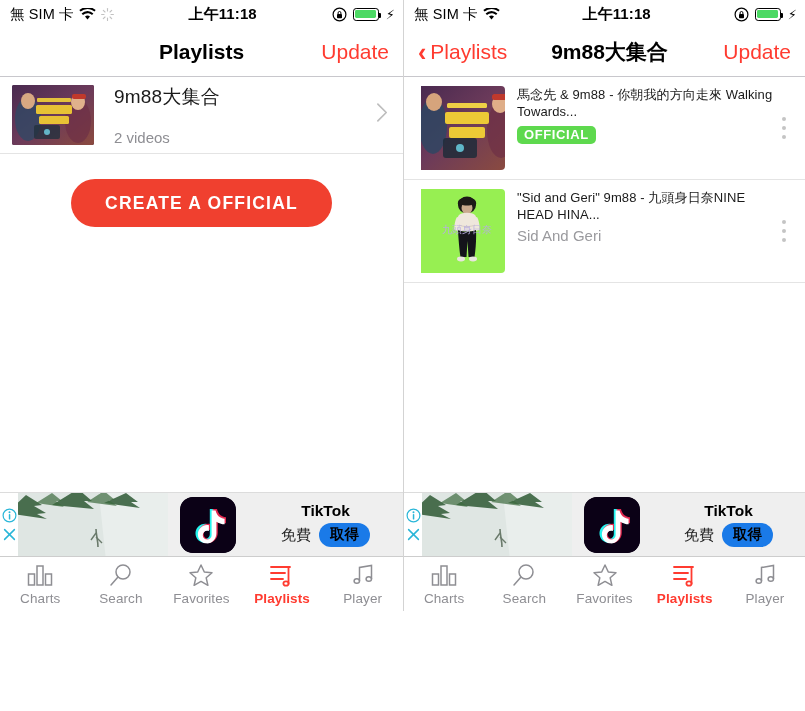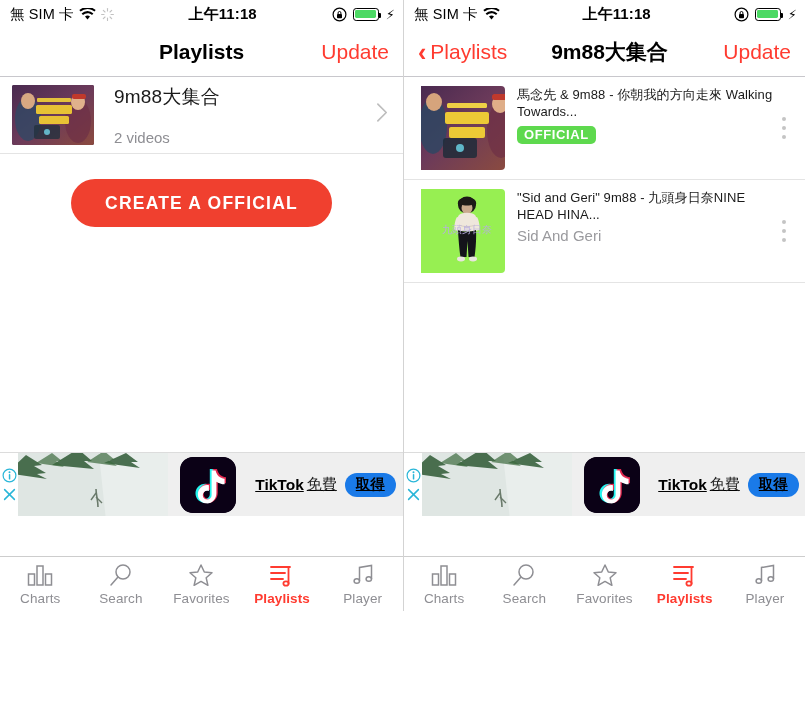--- a/index.html
+++ b/index.html
@@ -143,34 +143,34 @@
     display: flex; flex-direction: column; align-items: center;
     justify-content: center; gap: 4px; color: #29b6d8;
   }
   .ad-i, .ad-x { width: 15px; height: 15px; cursor: pointer; }
   .ad-img { flex: 0 0 150px; position: relative; overflow: hidden; background: #cfd6d2; }
   .ad-icon-wrap { flex: 0 0 80px; display: flex; align-items: center; justify-content: center; }
   .tiktok {
     width: 56px; height: 56px; border-radius: 13px;
     background: #0b0116; position: relative; overflow: hidden;
   }
-  .ad-text { flex: 1; display: flex; flex-direction: row; align-items: center; justify-content: center; gap: 3px; text-decoration: underline; }
+  .ad-text { flex: 1; display: flex; flex-direction: column; align-items: center; justify-content: center; gap: 3px; }
   .ad-title { font-size: 15.5px; font-weight: bold; color: #000; }
   .ad-row2 { display: flex; align-items: center; gap: 8px; }
   .ad-free { font-size: 15px; color: #222; }
   .ad-get {
     background: #1a7ae8; color: #000000; border-radius: 13px;
     padding: 2px 11px 3px; font-size: 14.5px; font-weight: bold; cursor: pointer;
   }
 
   
   .tabbar {
     flex: 0 0 55px; height: 55px;
     display: flex; align-items: center;
-    border-top: 1px solid #cdcdcd; background: #fff; margin-top: 40px;
+    border-top: 1px solid #cdcdcd; background: #fff;
   }
   .tab {
     flex: 1; display: flex; flex-direction: column;
     align-items: center; justify-content: center; gap: 3px;
     cursor: pointer; color: #8e8e93; height: 100%;
   }
   .tab.active { color: #ff3b30; }
   .tab-label { font-size: 13.5px; letter-spacing: .1px; }
   .tab.active .tab-label { font-weight: bold; }
   .tab-ico { height: 26px; display: flex; align-items: center; }

